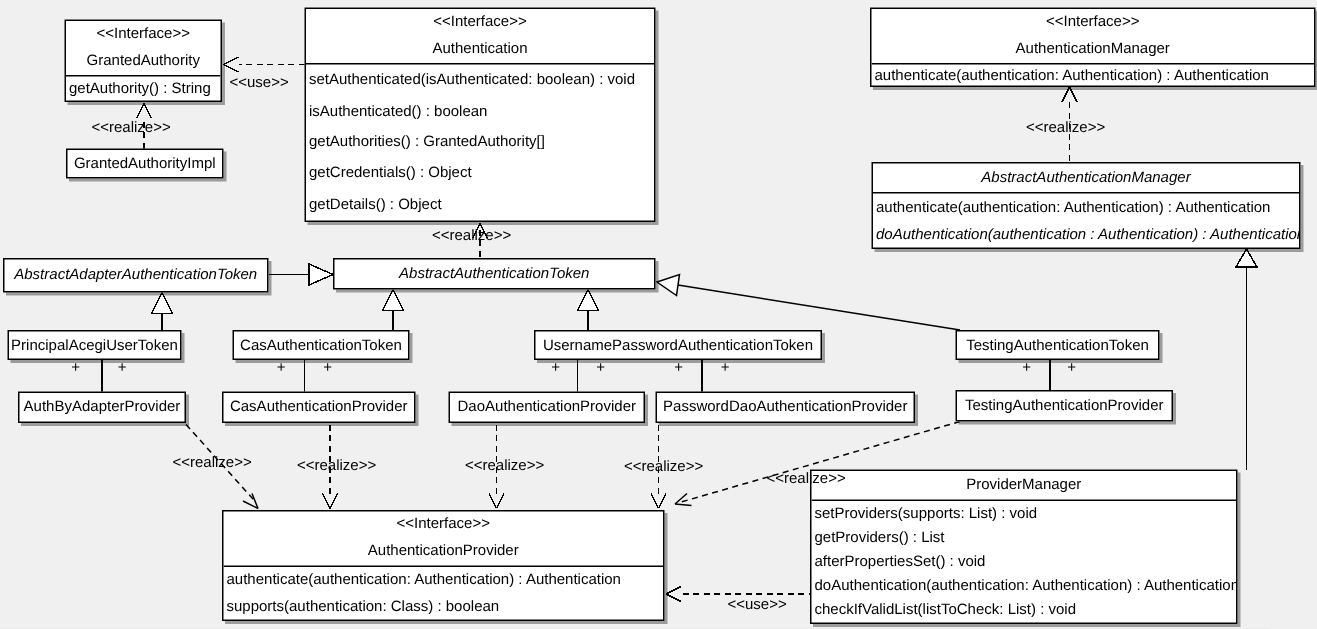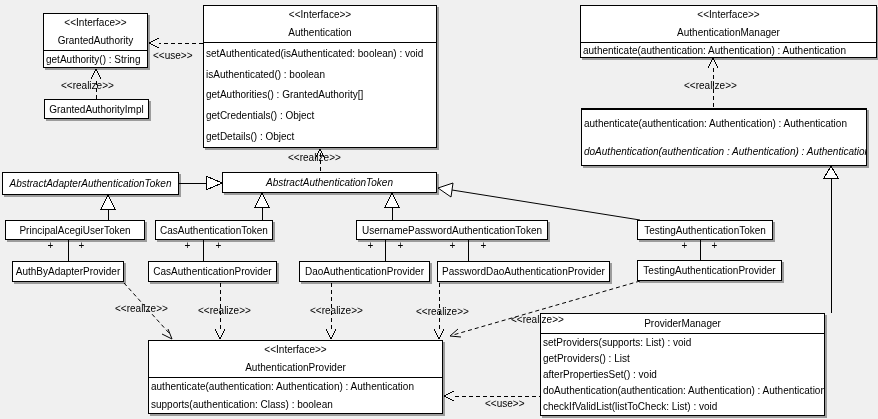--- a/index.html
+++ b/index.html
@@ -170,39 +170,42 @@
     <div class="titlebox">
       <div class="stereo">&lt;&lt;Interface&gt;&gt;</div>
       <div class="cname">AuthenticationManager</div>
     </div>
     <div class="methods">
       <div class="method">authenticate(authentication: Authentication) : Authentication</div>
     </div>
   </div>
 
   <div class="uml-box" style="left:581px;top:108px;width:286px;height:58px">
+    <div class="titlebox">
+      <div class="cname it">AbstractAuthenticationManager</div>
+    </div>
     <div class="methods">
       <div class="method">authenticate(authentication: Authentication) : Authentication</div>
       <div class="method it">doAuthentication(authentication : Authentication) : Authentication</div>
     </div>
   </div>
 
   <div class="uml-box" style="left:2px;top:172px;width:177px;height:23px">
     <div class="titlebox grow">
       <div class="cname it">AbstractAdapterAuthenticationToken</div>
     </div>
   </div>
 
   <div class="uml-box" style="left:222px;top:172px;width:215px;height:21px">
     <div class="titlebox grow">
       <div class="cname it">AbstractAuthenticationToken</div>
     </div>
   </div>
 
-  <div class="uml-box" style="left:5px;top:220px;width:140px;height:20px">
+  <div class="uml-box" style="left:5px;top:220px;width:116px;height:20px">
     <div class="titlebox grow">
       <div class="cname">PrincipalAcegiUserToken</div>
     </div>
   </div>
 
   <div class="uml-box" style="left:356px;top:220px;width:192px;height:20px">
     <div class="titlebox grow">
       <div class="cname">UsernamePasswordAuthenticationToken</div>
     </div>
   </div>

